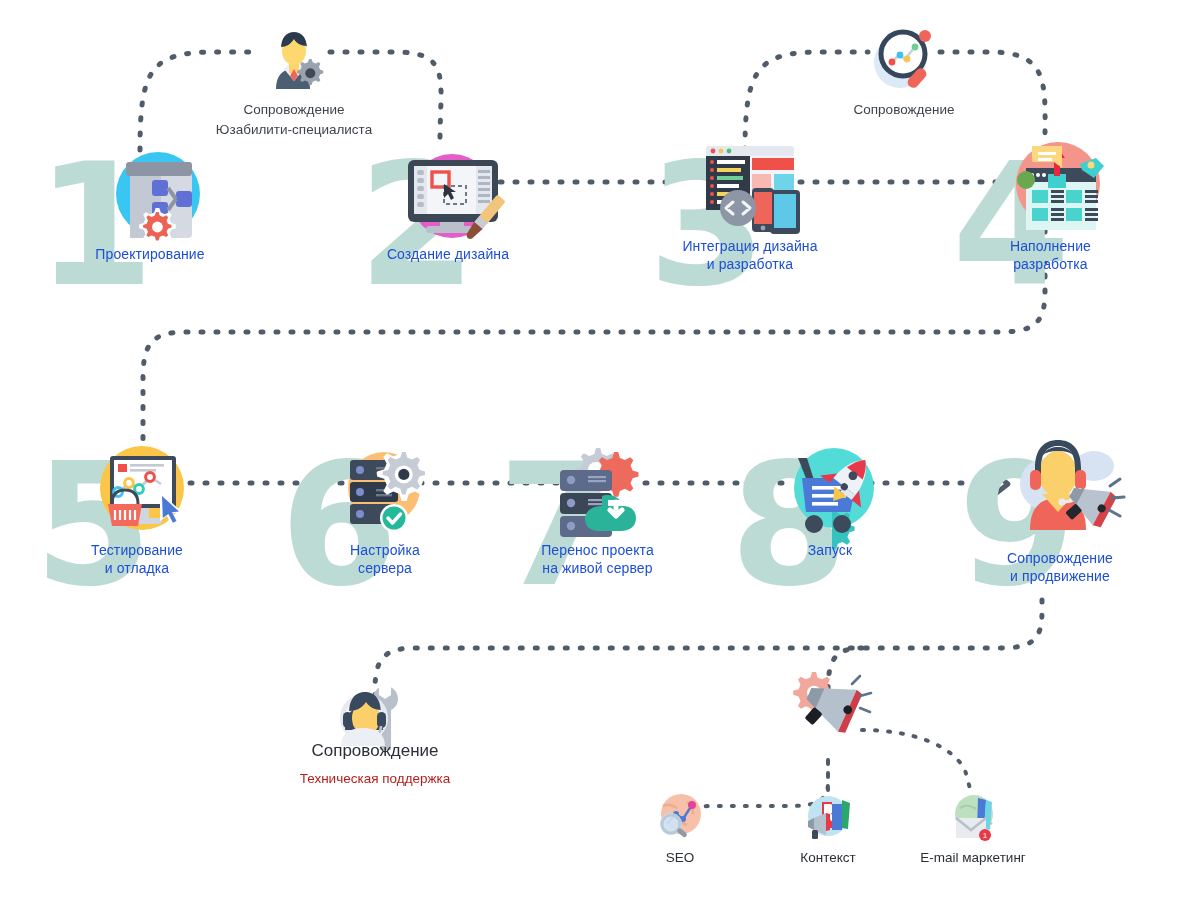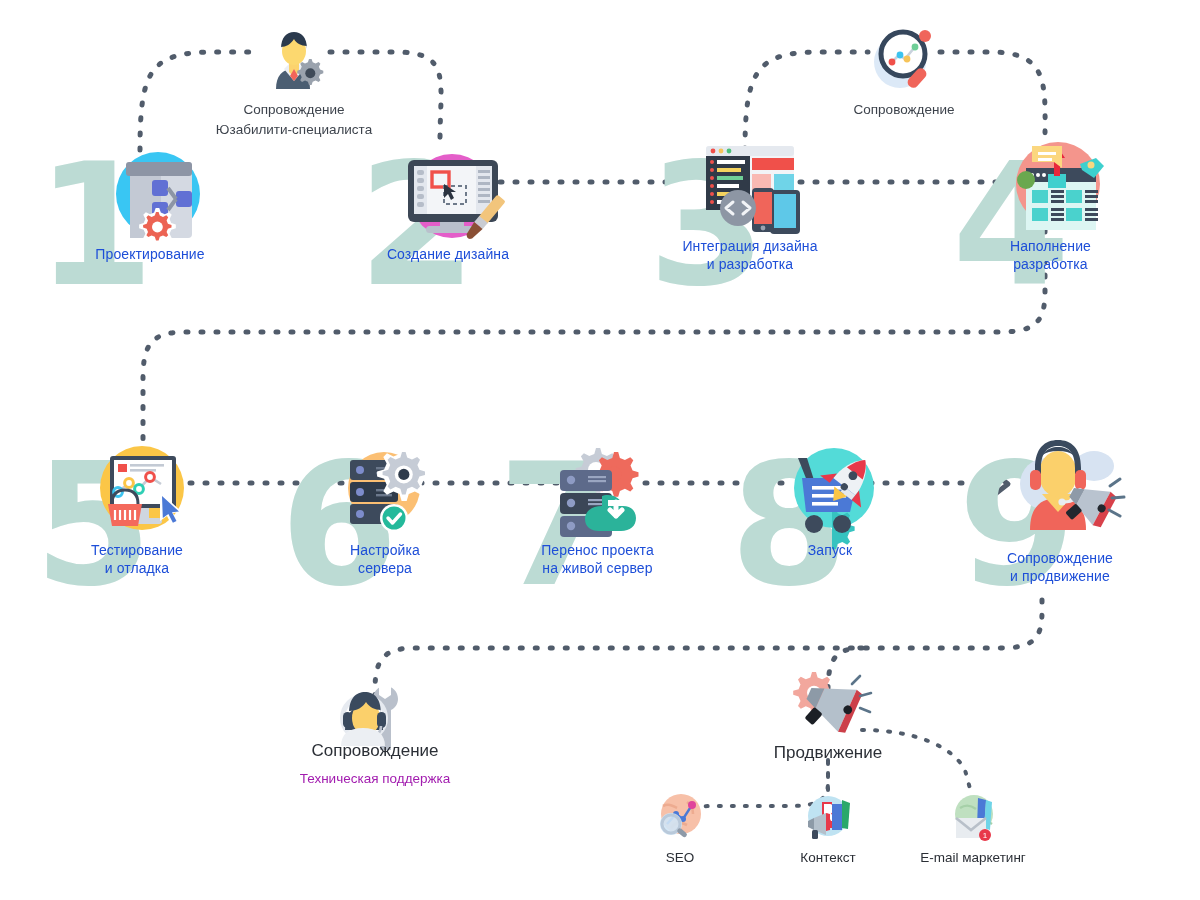--- a/index.html
+++ b/index.html
@@ -38,21 +38,21 @@
   }
 
   
   .annot{position:absolute;text-align:center;z-index:4;}
   .annot .an-label{font-size:13.5px;color:#3d434c;line-height:1.45;}
   .annot-ico{position:absolute;z-index:3;}
 
   
   .branch{position:absolute;text-align:center;z-index:4;}
   .branch .b-title{font-size:17px;color:#2b2f36;line-height:1.3;}
-  .branch .b-sub{font-size:13.5px;color:#a21caf;margin-top:8px;line-height:1.3;}
+  .branch .b-sub{font-size:13.5px;color:#b91c1c;margin-top:8px;line-height:1.3;}
   .leaf{position:absolute;text-align:center;z-index:4;width:150px;}
   .leaf .l-label{font-size:13.5px;color:#2b2f36;margin-top:4px;}
   svg{display:block;overflow:visible;}
 </style>
 </head>
 <body>
 
 <div id="stage">
 
   <svg id="wires" viewBox="0 0 1200 900">
@@ -486,23 +486,20 @@
         <rect x="22" y="50" width="11" height="15" rx="2" fill="#1b1f25" transform="rotate(18 27 57)"></rect>
         <circle cx="56" cy="38" r="4.4" fill="#1b1f25"></circle>
       </g>
       <g stroke="#5b7489" stroke-width="2.6" stroke-linecap="round">
         <path d="M62 16 l8-8"></path>
           <path d="M70 28 l11-3"></path>
           <path d="M70 40 l10 4"></path>
       </g>
     </svg>
   </div>
-  <div class="branch" style="left:708px;top:742px;width:240px;">
-    <div class="b-title">Продвижение</div>
-  </div>
 
   <div class="leaf" style="left:605px;top:792px;">
     <div style="height:54px;">
       <svg width="54" height="52" viewBox="0 0 54 52" style="margin:0 auto;">
         <circle cx="28" cy="22" r="20" fill="#f7c0a8"></circle>
         <path d="M10 14 c6-3 10 0 14 2 M18 36 c4-6 10-6 16-3 M34 10 c4 3 6 8 6 12" fill="none" stroke="#edab90" stroke-width="2.6"></path>
         <path d="M14 32 l9-10 7 5 9-14" fill="none" stroke="#4b79d6" stroke-width="2.4"></path>
         <circle cx="39" cy="13" r="4" fill="#e0449b"></circle>
         <circle cx="30" cy="27" r="3" fill="#4b79d6"></circle>
         <circle cx="23" cy="22" r="3" fill="#4b79d6"></circle>

